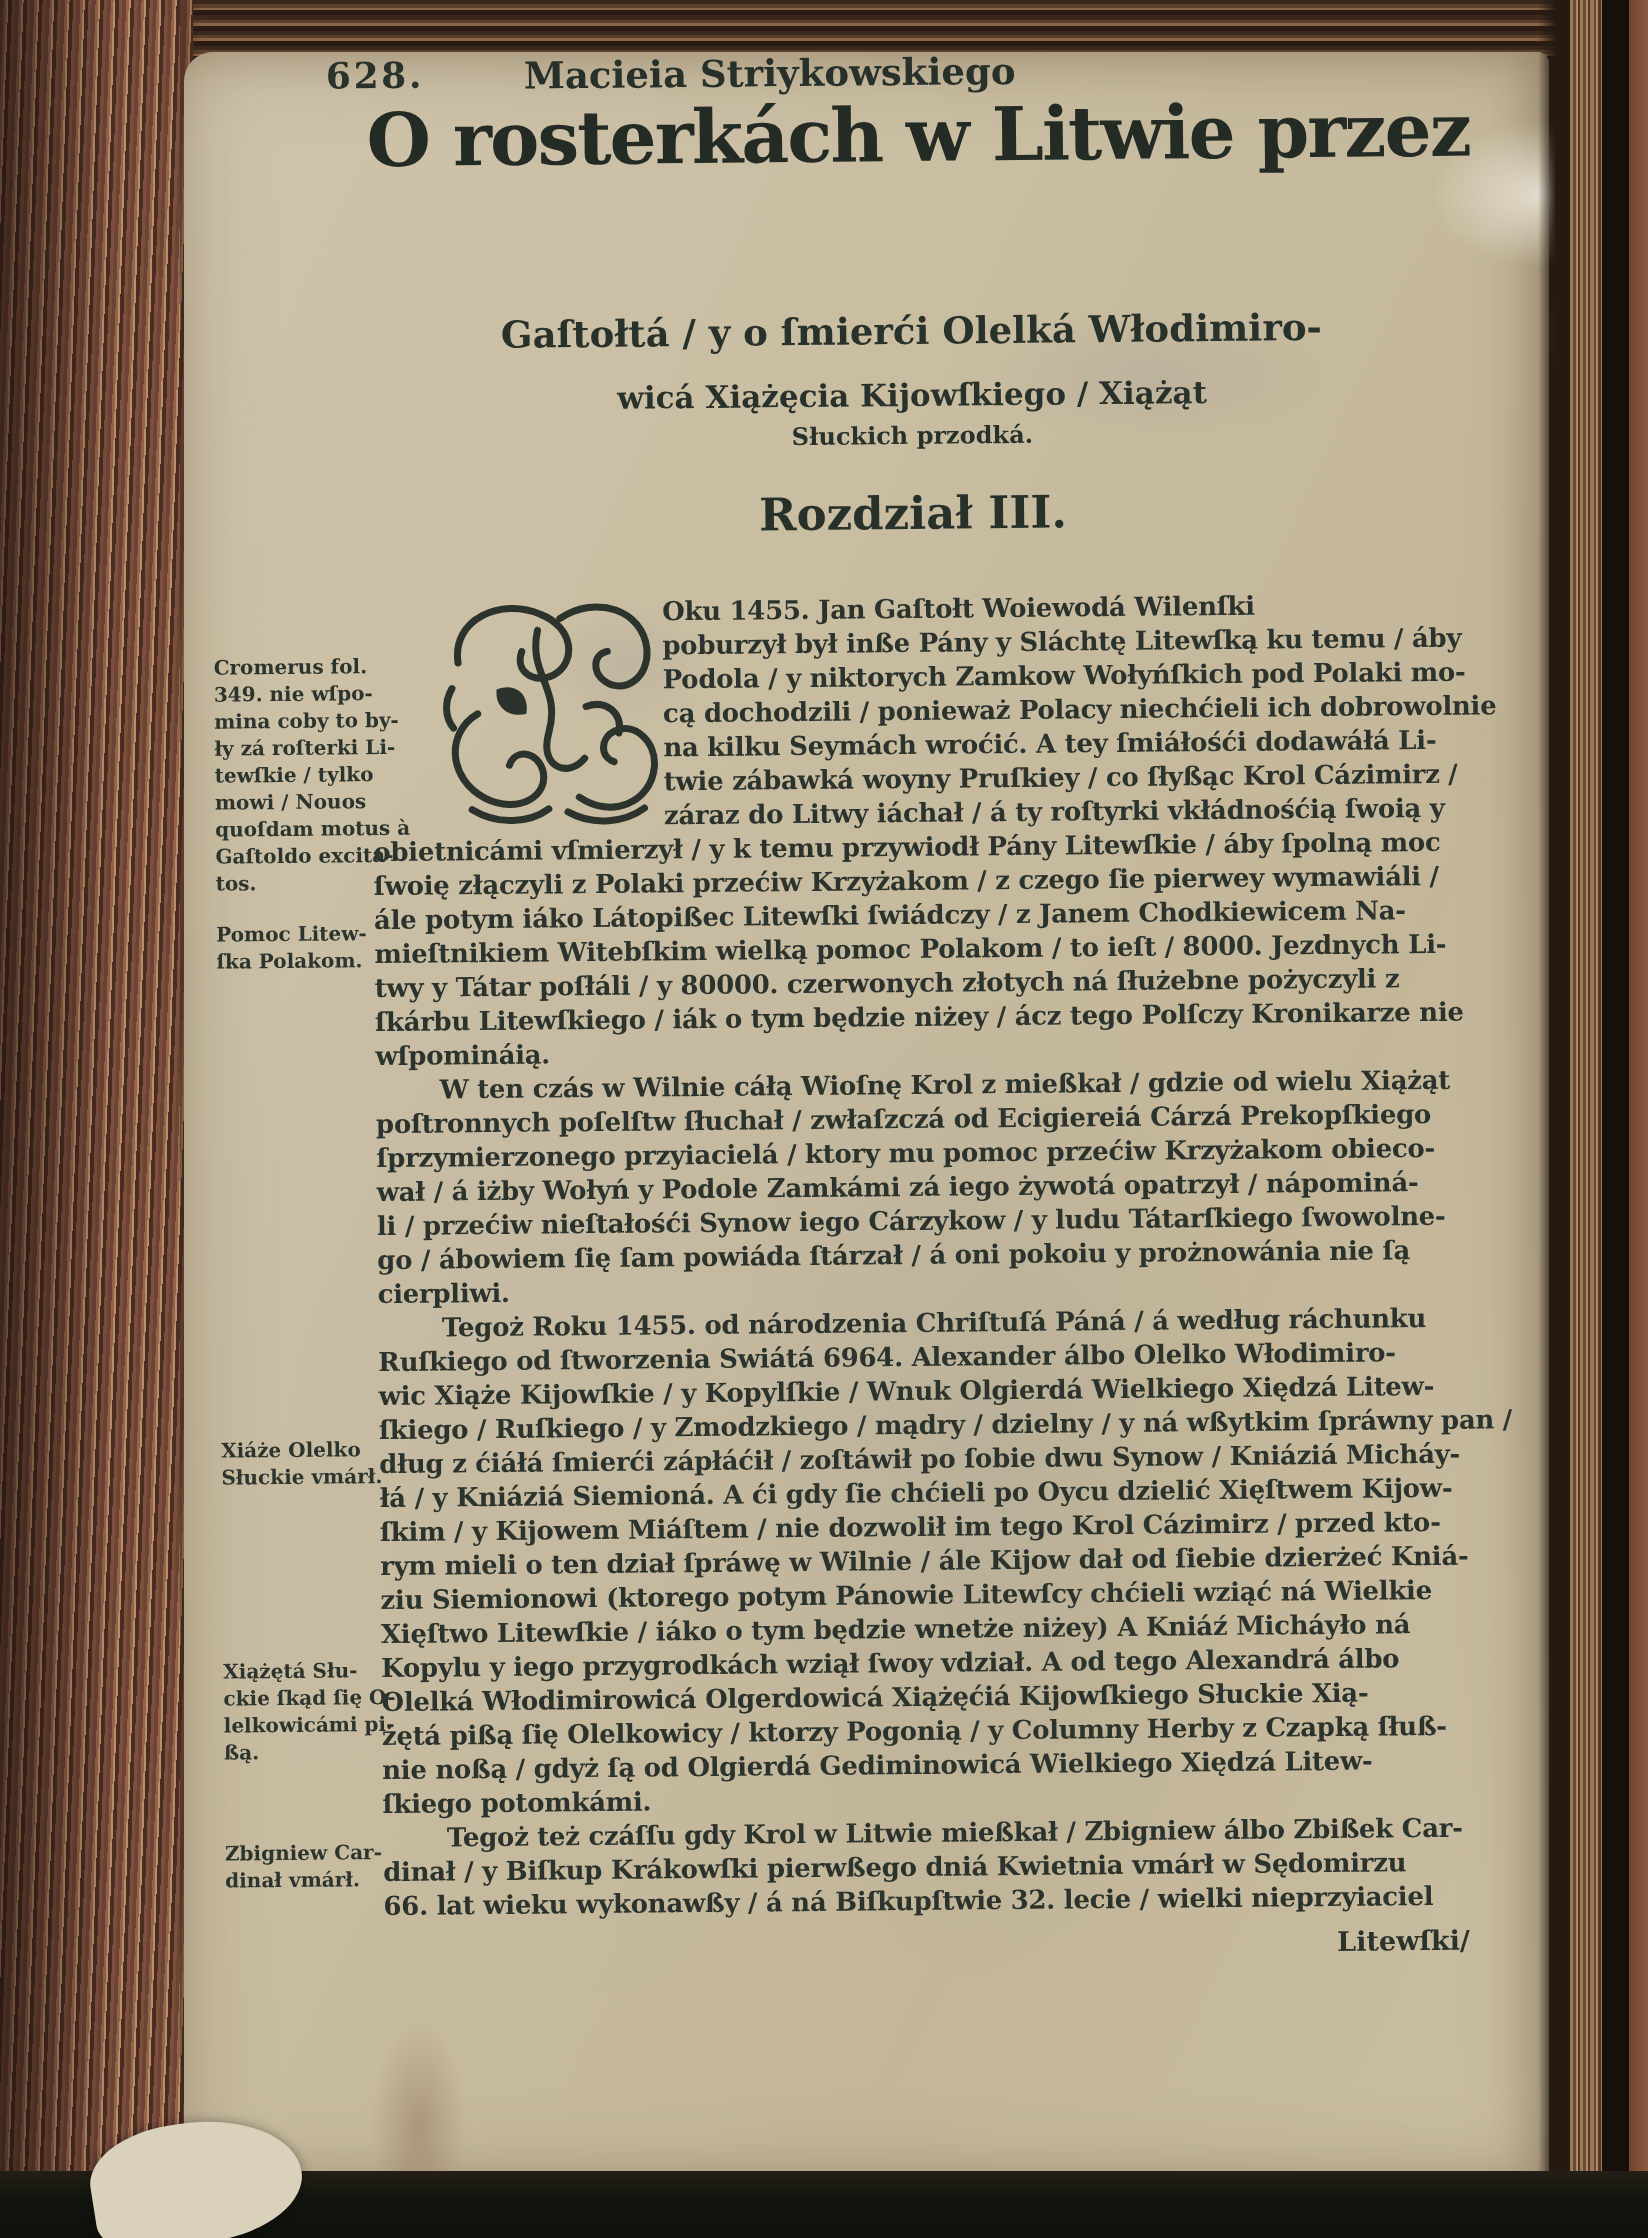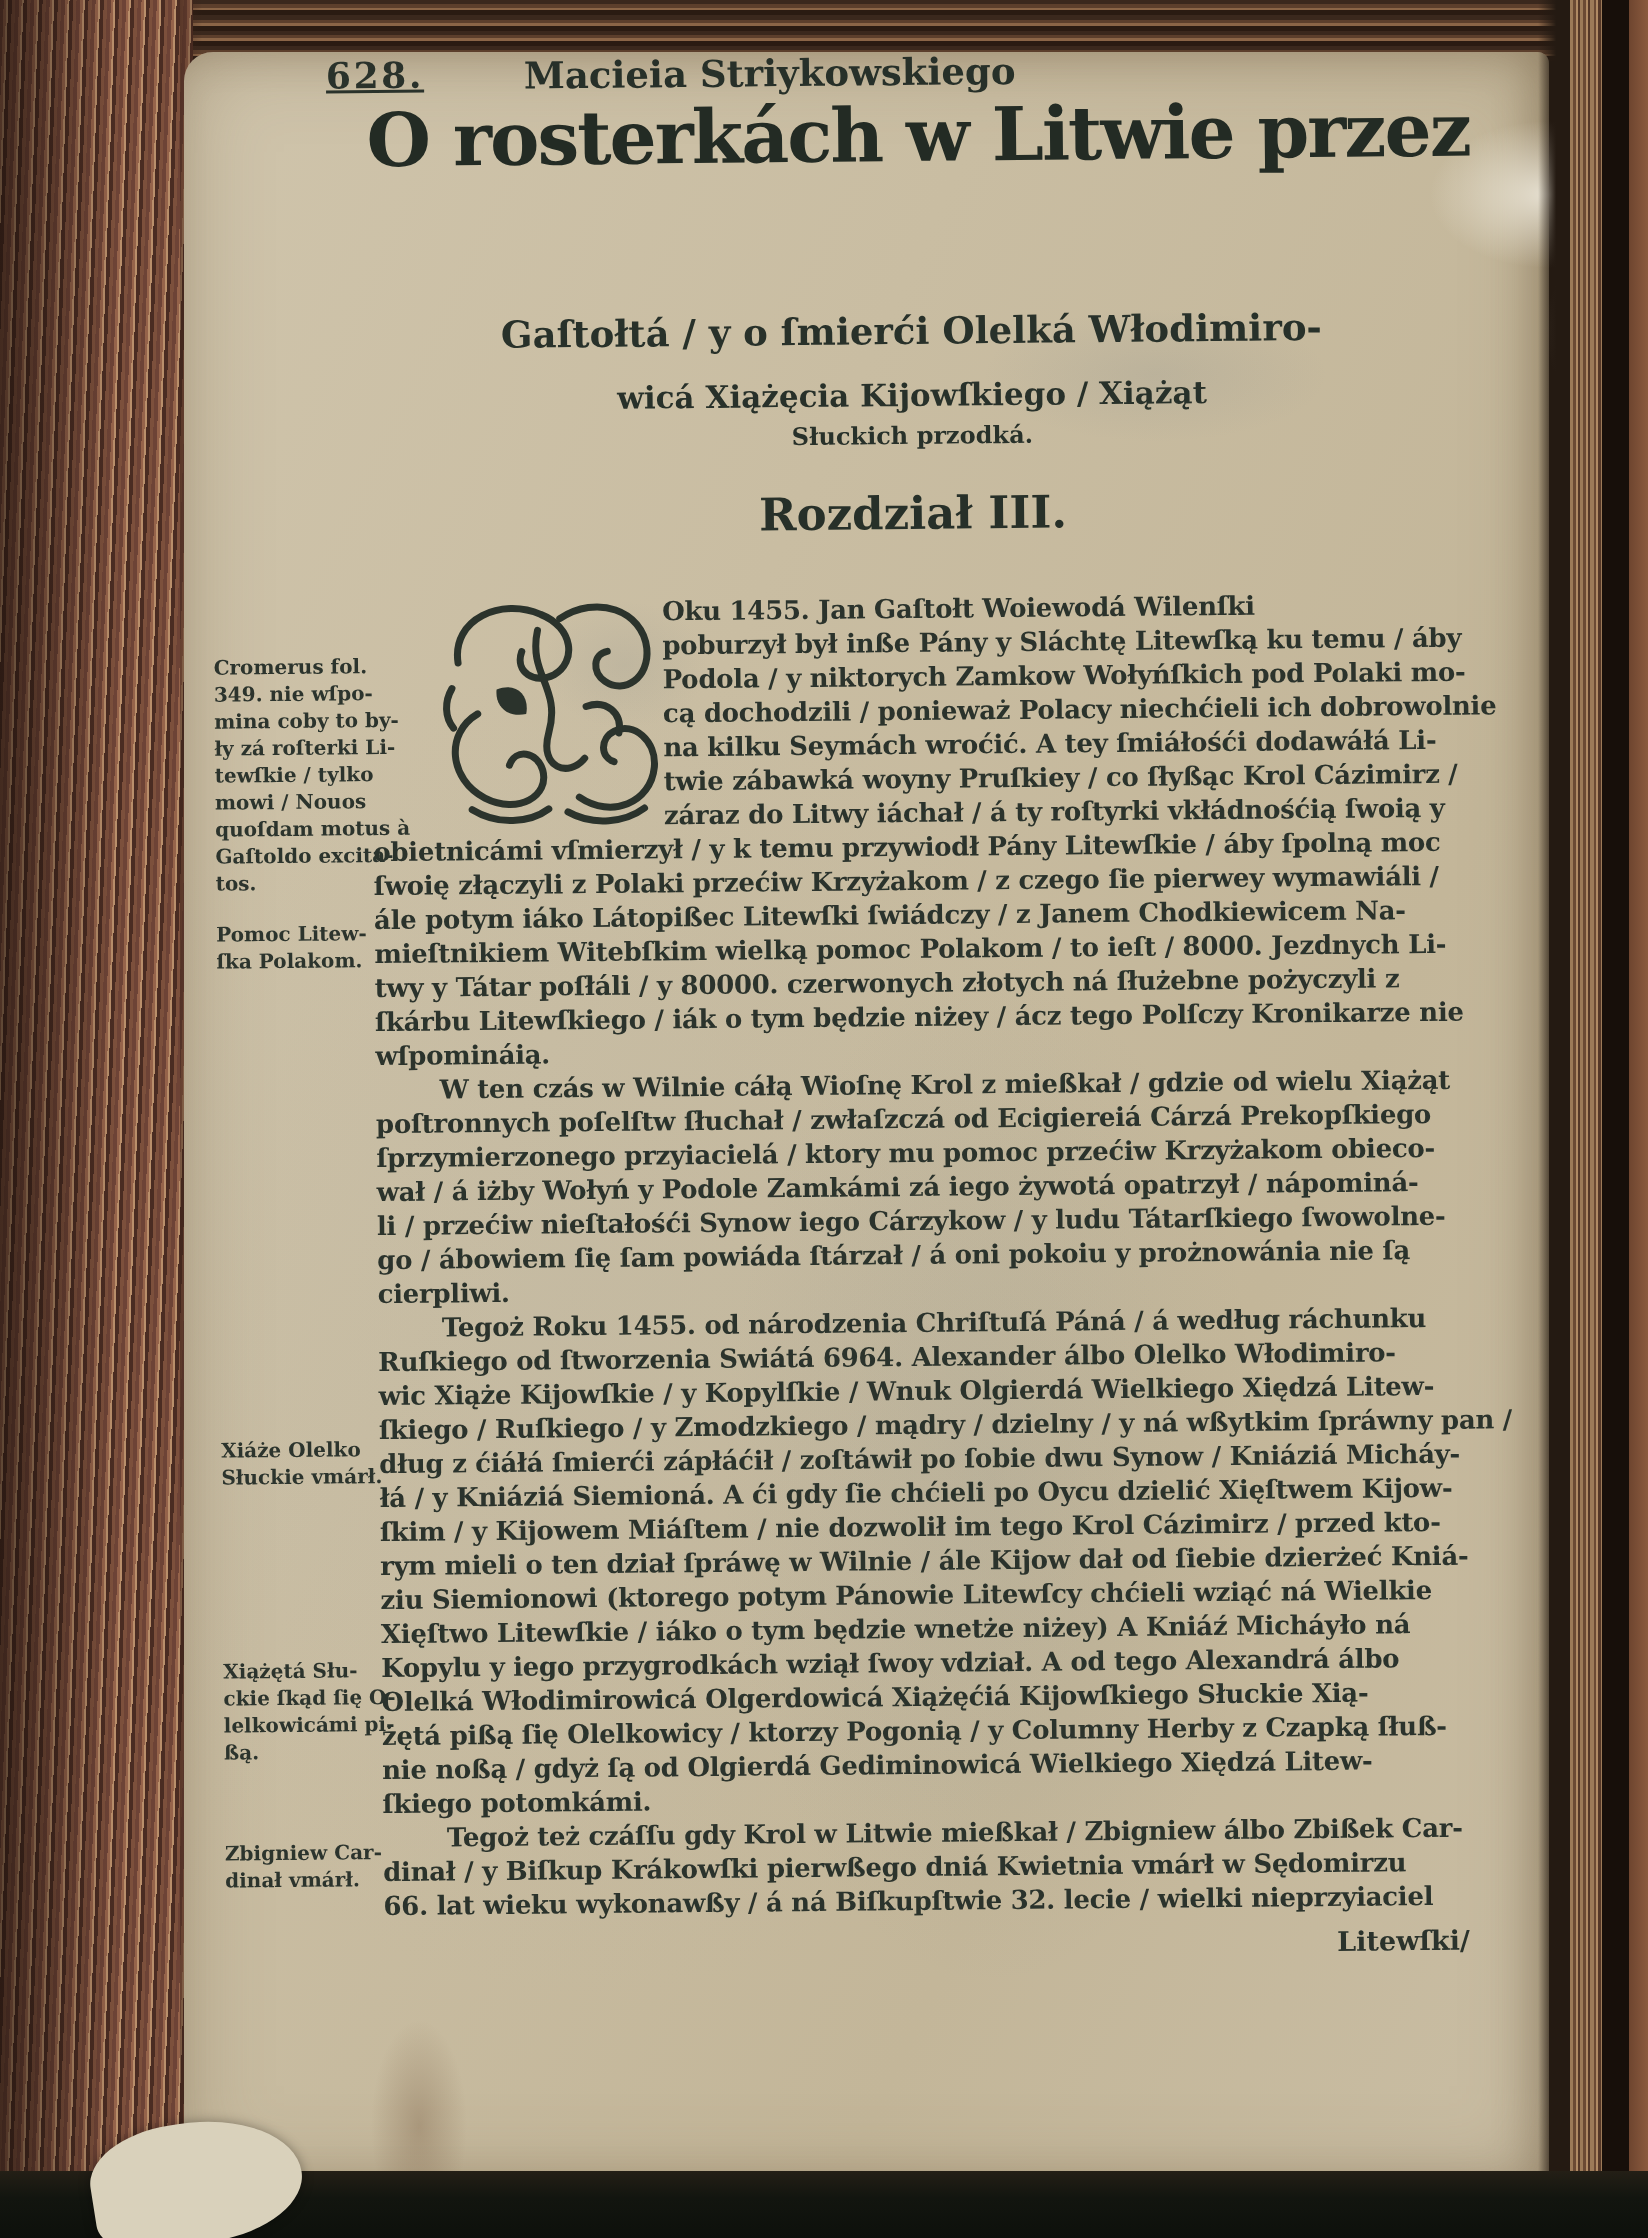--- a/index.html
+++ b/index.html
@@ -75,21 +75,21 @@
   .stain.s6{left:358px;top:549px;width:166px;height:128px;
     background:radial-gradient(closest-side,rgba(114,124,130,.12),rgba(114,124,130,0));}
   
   .content{
     position:absolute;left:0;top:0;width:1648px;height:2239px;
     transform:rotate(-0.55deg);transform-origin:383px 607px;
     color:#2a322b;
   }
   .page-number{
     position:absolute;left:331px;top:54px;
-    font-size:36px;font-weight:bold;letter-spacing:2.6px;text-decoration:underline;
+    font-size:36px;font-weight:bold;letter-spacing:2.6px;
   }
   .running-header{
     position:absolute;left:529px;top:55px;white-space:nowrap;
     font-size:37px;font-weight:bold;color:#273029;
   }
   .main-title{
     position:absolute;left:371px;top:97px;width:1086px;text-align:center;
     font-size:74px;font-weight:bold;letter-spacing:-1.9px;white-space:nowrap;
     color:#232b24;
   }

